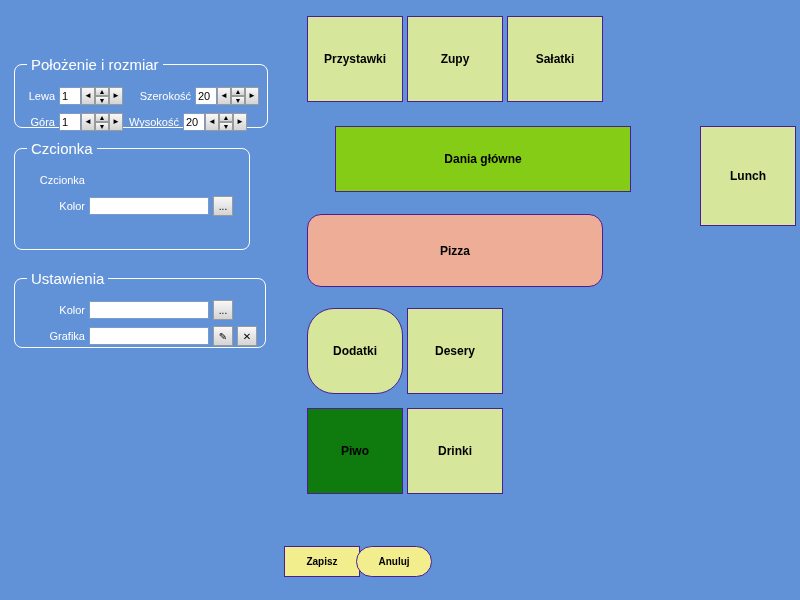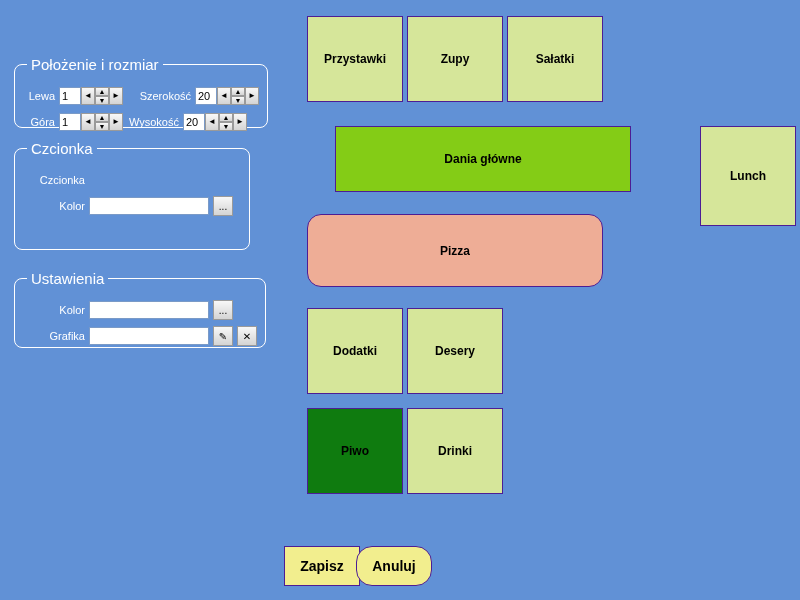--- a/index.html
+++ b/index.html
@@ -116,22 +116,22 @@
   }
   .green  { background: #d6e69a; }
   .mauve  { background: #84cc16; margin-left: 28px; }
   .salmon { background: #eead96; }
   .dark   { background: #0f7b0f; }
   .yellow { background: #f2ee8e; }
   
   .action-btn {
     position: absolute;
     width: 76px;
-    height: 40px;
-    font-size: 14px;
+    height: 31px;
+    font-size: 10px;
     font-weight: bold;
     cursor: pointer;
   }
 </style>
 </head>
 <body>
 
 <fieldset class="panel panel-pos">
   <legend>Położenie i rozmiar</legend>
   <div class="row">
@@ -225,21 +225,21 @@
     <span>Dania główne</span>
   </div>
 <div class="tile salmon" style="left:307px; top:214px; width:296px; height:73px;border-radius:14px;">
     <span>Pizza</span>
   </div>
 
 <div class="tile green" style="left:700px; top:126px; width:96px;  height:100px;">
     <span>Lunch</span>
   </div>
 
-<div class="tile green" style="left:307px; top:308px; width:96px;  height:86px;">
+<div class="tile green" style="left:307px; top:308px; width:96px;  height:86px;border-radius:27px;">
     <span>Dodatki</span>
   </div>
 <div class="tile green" style="left:407px; top:308px; width:96px;  height:86px;">
     <span>Desery</span>
   </div>
 <div class="tile dark" style="left:307px; top:408px; width:96px;  height:86px;">
     <span>Piwo</span>
   </div>
 <div class="tile green" style="left:407px; top:408px; width:96px;  height:86px;">
     <span>Drinki</span>

